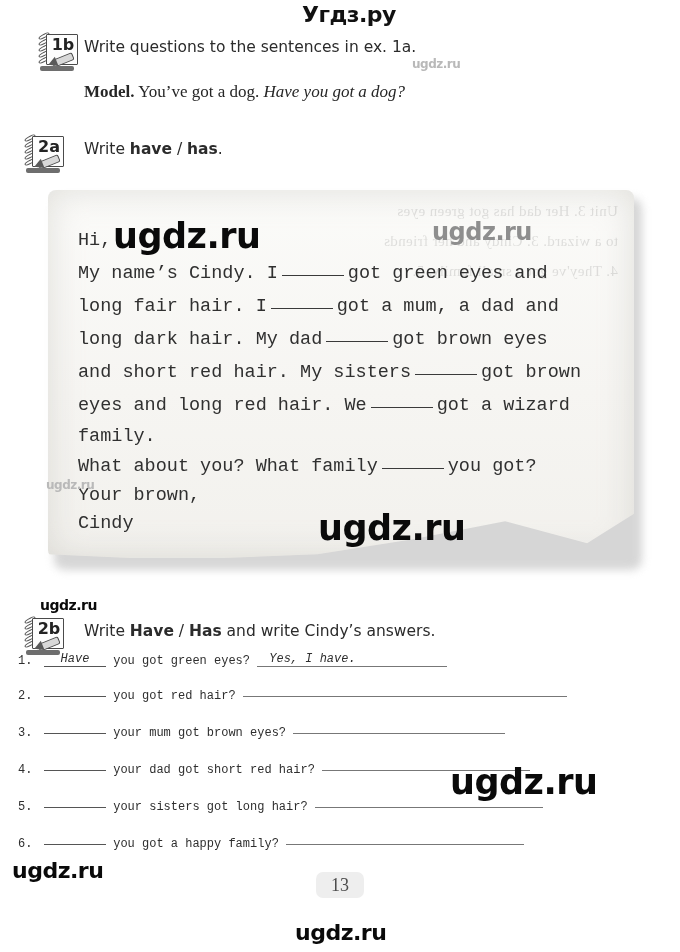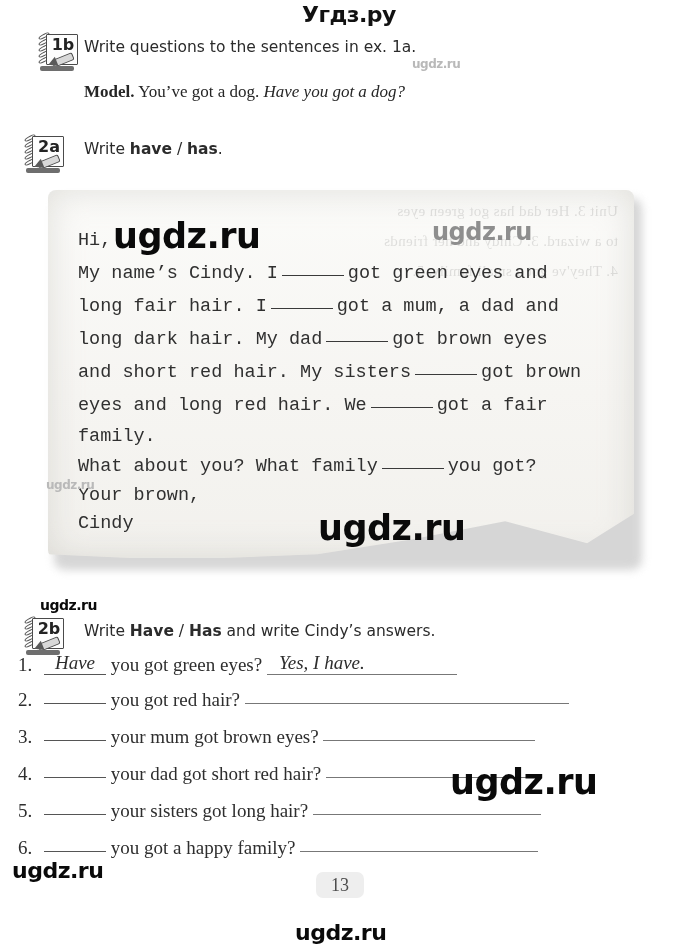--- a/index.html
+++ b/index.html
@@ -190,22 +190,22 @@
     position: absolute;
     top: 0;
     width: 17px; height: 29px;
   }
 
   
   .q-list { position: absolute; left: 18px; top: 652px; width: 650px; }
   .q-row {
     position: relative;
     height: 37px;
-    font-family: Liberation Serif, serif;
-    font-size: 19px;
+    font-family: Liberation Mono, monospace;
+    font-size: 12px;
     color: #2e2e2e;
     white-space: nowrap;
   }
   .q-num { display: inline-block; width: 26px; }
   .q-blank {
     display: inline-block;
     width: 62px;
     border-bottom: 1.4px solid #555;
     text-align: center;
     font-style: italic;
@@ -303,21 +303,21 @@
       <div class="ln">
         <span>long fair hair. I</span><span class="blank b-w"></span><span>got a mum, a dad and</span>
       </div>
       <div class="ln">
         <span>long dark hair. My dad</span><span class="blank b-w"></span><span>got brown eyes</span>
       </div>
       <div class="ln">
         <span>and short red hair. My sisters</span><span class="blank b-w"></span><span>got brown</span>
       </div>
       <div class="ln">
-        <span>eyes and long red hair. We</span><span class="blank b-w"></span><span>got a fair</span>
+        <span>eyes and long red hair. We</span><span class="blank b-w"></span><span>got a wizard</span>
       </div>
       <div class="ln" style="line-height:30px">
         <span>family.</span>
       </div>
       <div class="ln" style="line-height:30px">
         <span>What about you? What family</span><span class="blank b-w"></span><span>you got?</span>
       </div>
       <div class="ln" style="line-height:28px">
         <span>Your brown,</span>
       </div>

